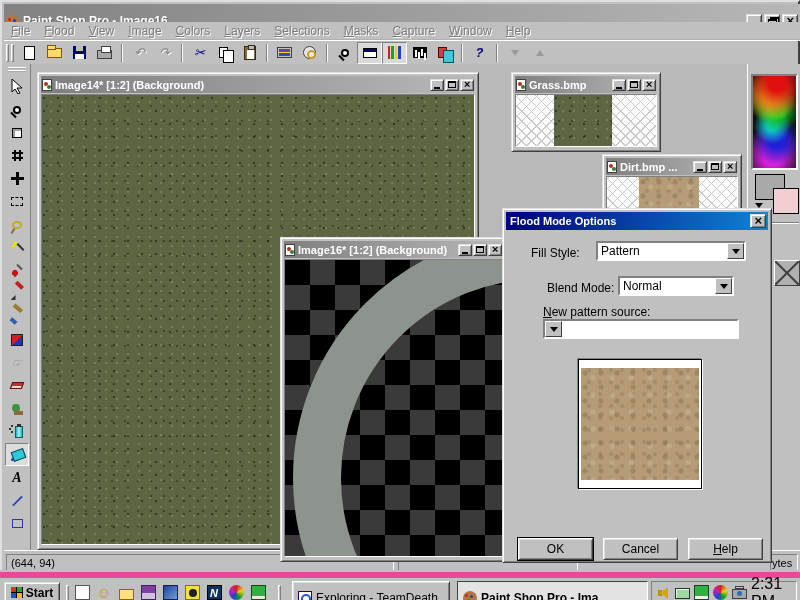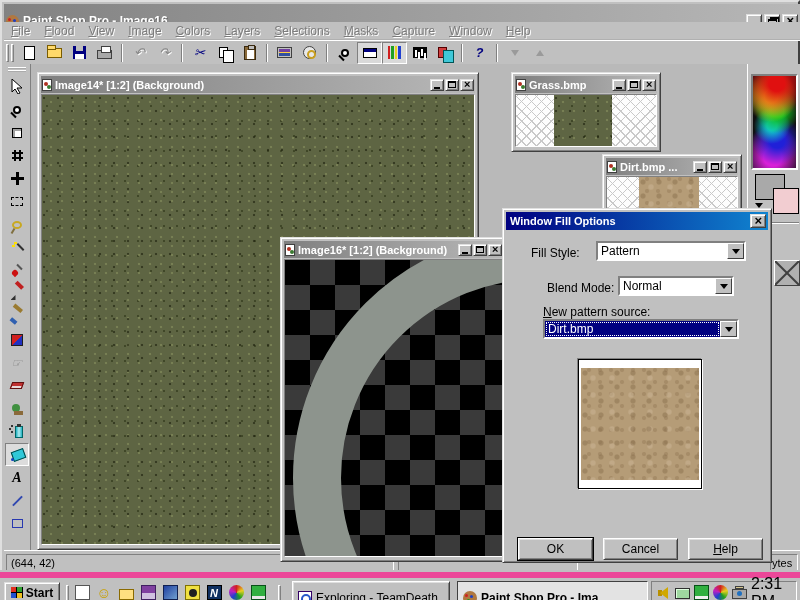--- a/index.html
+++ b/index.html
@@ -471,29 +471,29 @@
   <div class="abs colorpanel">
     <div class="picker"></div>
     <div class="swatch" style="left:7px; top:110px; width:30px; height:26px; background:#a9a9a9;"></div>
     <div class="swatch" style="left:25px; top:124px; width:26px; height:26px; background:#f2cdd1;"></div>
     <i class="sw-tri"></i>
     <div class="panel-sep"></div>
     <div class="stylebox"></div>
   </div>
 
   <div class="abs statusbar">
-    <span class="spane" style="left:2px; width:388px;">(644, 42)</span>
+    <span class="spane" style="left:2px; width:388px;">(644, 94)</span>
     <span class="spane" style="left:394px; width:180px;"></span>
     <span class="spane" style="left:766px; width:28px; padding-left:1px;">ytes</span>
   </div>
 </div>
 
 <div class="abs dialog">
   <div class="dlg-title">
-    <span class="dtext">Window Fill Options</span>
+    <span class="dtext">Flood Mode Options</span>
     <span class="tb-btn raised2" style="width:16px;height:14px;">
         <i class="g-close">×</i>
       </span>
   </div>
 
   <span class="dlg-label" style="left:28px; top:37px;">Fill Style:</span>
   <div class="combo" style="left:93px; top:32px; width:150px;">
     <span class="cval">Pattern</span>
     <span class="cbtn">
         <i></i>
@@ -503,21 +503,20 @@
   <span class="dlg-label" style="left:44px; top:72px;">Blend Mode:</span>
   <div class="combo" style="left:115px; top:67px; width:116px;">
     <span class="cval">Normal</span>
     <span class="cbtn">
         <i></i>
       </span>
   </div>
 
   <span class="dlg-label ul" style="left:40px; top:96px;">New pattern source:</span>
   <div class="combo" style="left:40px; top:110px; width:196px;">
-    <span class="cval hl">Dirt.bmp</span>
     <span class="cbtn">
         <i></i>
       </span>
   </div>
 
   <div class="preview">
     <div class="ptex tex-dirt"></div>
   </div>
 
   <div class="btn default" style="left:15px; top:329px;">OK</div>

